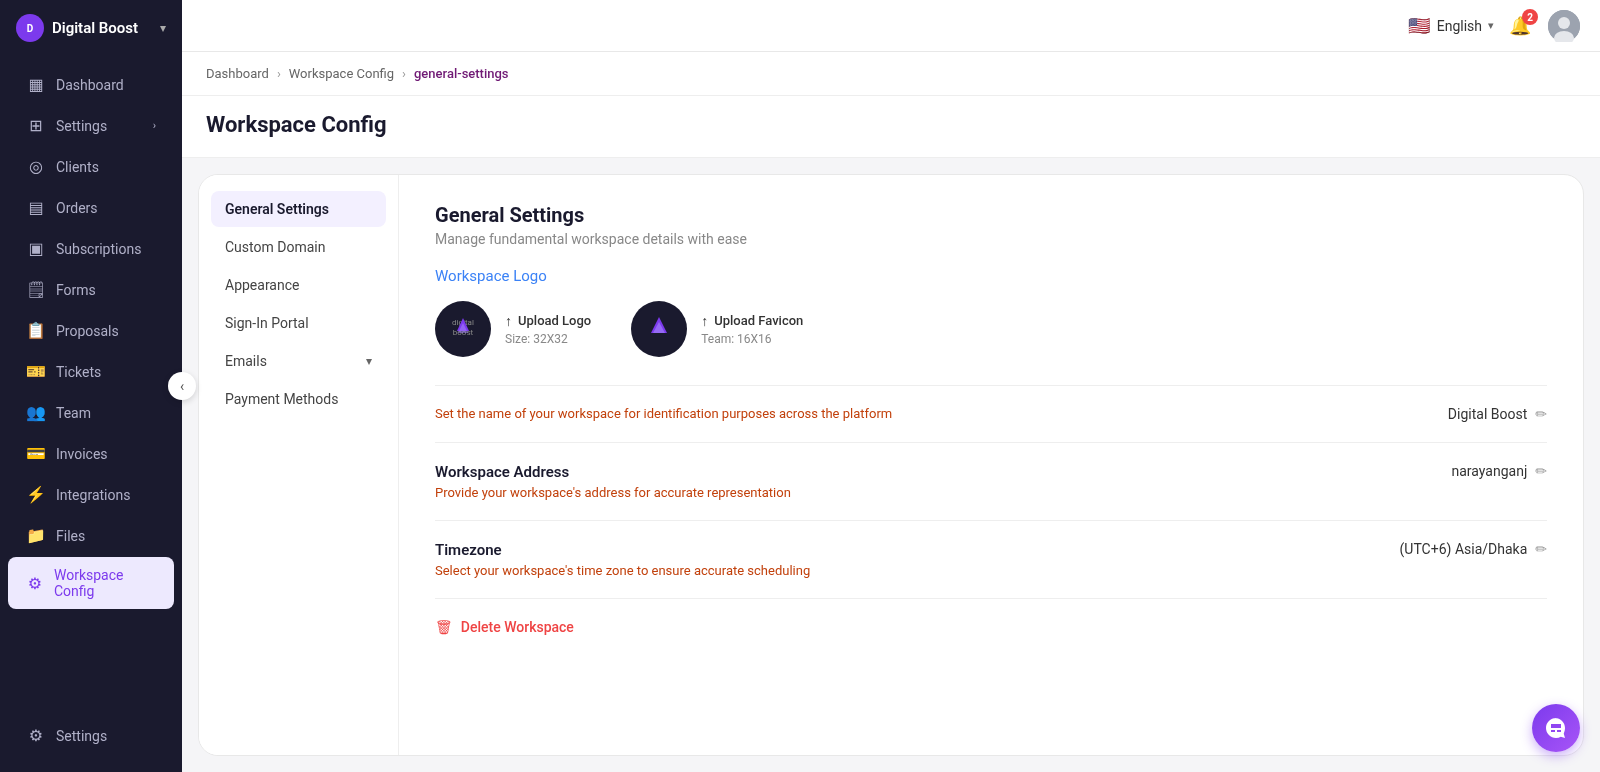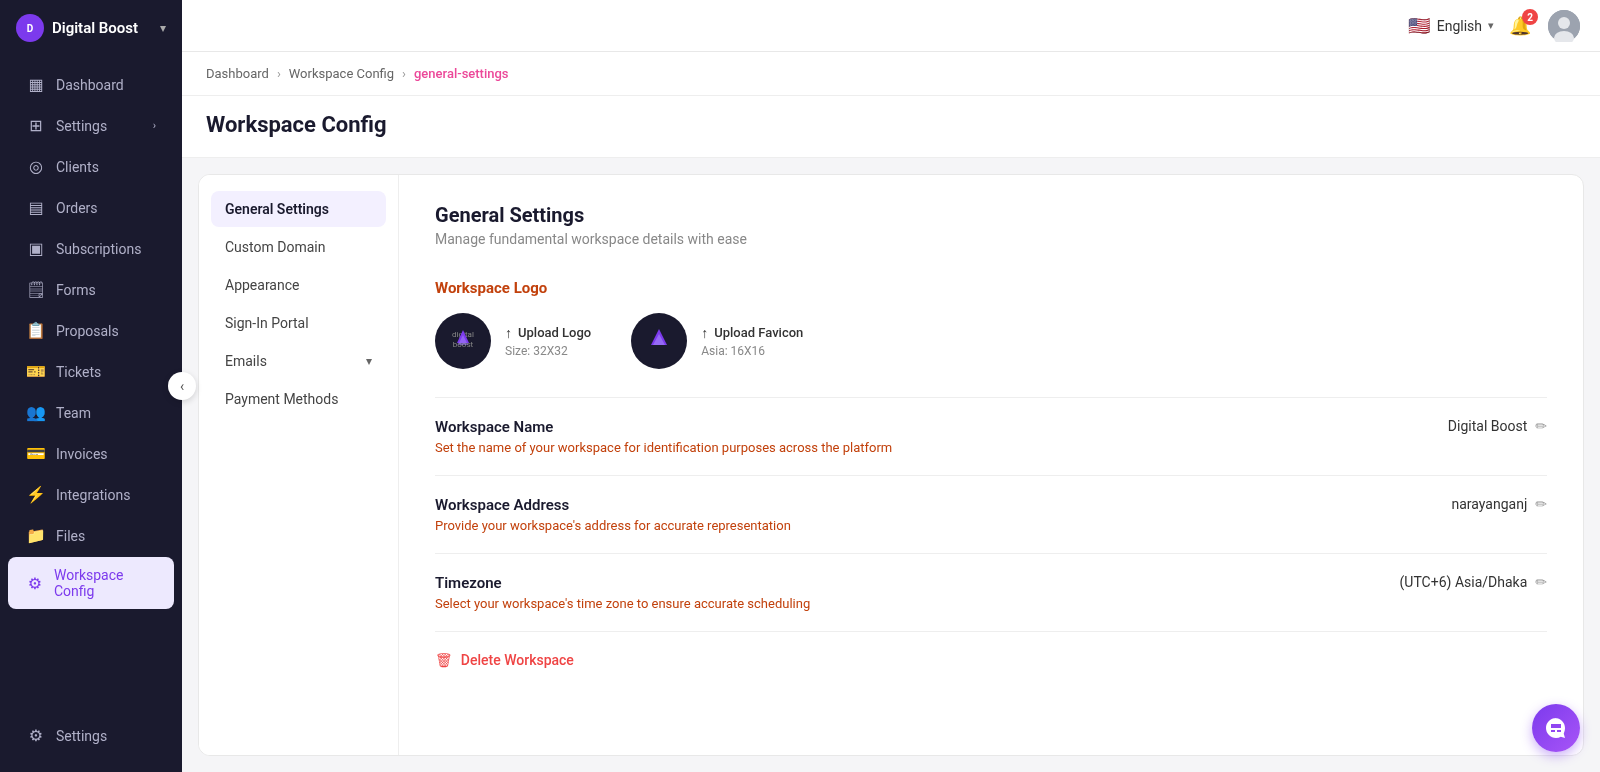--- a/index.html
+++ b/index.html
@@ -152,41 +152,41 @@
       padding: 14px 24px;
       display: flex;
       align-items: center;
       gap: 8px;
       font-size: 13px;
       color: #666;
       border-bottom: 1px solid #eee;
       flex-shrink: 0;
     }
     .breadcrumb-sep { color: #999; }
-    .breadcrumb-active { color: #ec4899; font-weight: 500; }
+    .breadcrumb-active { color: #701a75; font-weight: 500; }
 
     #page-header {
       background: white;
       padding: 16px 24px 20px;
       border-bottom: 1px solid #eee;
       flex-shrink: 0;
     }
     #page-title {
       font-size: 22px;
       font-weight: 700;
       color: #1a1a2e;
     }
 
     
     #workspace-layout {
       display: flex;
       flex: 1;
       background: white;
       margin: 16px;
-      border-radius: 12px;
+      border-radius: 20px;
       border: 1px solid #e8e8e8;
       overflow: hidden;
     }
 
     
     #ws-sidenav {
       width: 200px;
       border-right: 1px solid #eee;
       padding: 16px 12px;
       flex-shrink: 0;
@@ -214,26 +214,26 @@
     }
     #ws-section-title {
       font-size: 20px;
       font-weight: 700;
       color: #1a1a2e;
       margin-bottom: 4px;
     }
     #ws-section-subtitle {
       font-size: 14px;
       color: #888;
-      margin-bottom: 32px;
+      margin-bottom: 20px;
     }
 
     
     .ws-logo-section { margin-bottom: 28px; }
-    .ws-logo-label { font-size: 15px; font-weight: 700; color: #c2410c; margin-bottom: 16px; }
+    .ws-logo-label { font-size: 15px; font-weight: 400; color: #3b82f6; margin-bottom: 16px; }
     .ws-logo-row { display: flex; gap: 40px; align-items: flex-start; }
     .ws-logo-item { display: flex; align-items: center; gap: 14px; }
     .ws-logo-circle {
       width: 56px; height: 56px;
       border-radius: 50%;
       background: #1a1a2e;
       display: flex; align-items: center; justify-content: center;
       overflow: hidden;
       flex-shrink: 0;
     }
@@ -461,29 +461,28 @@
                   <circle cx="26" cy="26" r="26" fill="#1a1a2e"></circle>
                   <polygon points="26,14 34,30 18,30" fill="#7c3aed"></polygon>
                   <polygon points="26,19 32,30 20,30" fill="#a78bfa" opacity="0.6"></polygon>
                 </svg>
               </div>
               <div class="ws-logo-text-area">
                 <div class="ws-upload-btn">
                   <span class="ws-upload-icon">↑</span>
                   <span>Upload Favicon</span>
                 </div>
-                <div class="ws-logo-size">Asia: 16X16</div>
+                <div class="ws-logo-size">Team: 16X16</div>
               </div>
             </div>
           </div>
         </div>
 
         <div class="ws-field-row">
           <div class="ws-field-info">
-            <div class="ws-field-label">Workspace Name</div>
             <div class="ws-field-desc">Set the name of your workspace for identification purposes across the platform</div>
           </div>
           <div class="ws-field-value">
             <span>Digital Boost</span>
             <span class="ws-edit-icon">✏</span>
           </div>
         </div>
 
         <div class="ws-field-row">
           <div class="ws-field-info">

